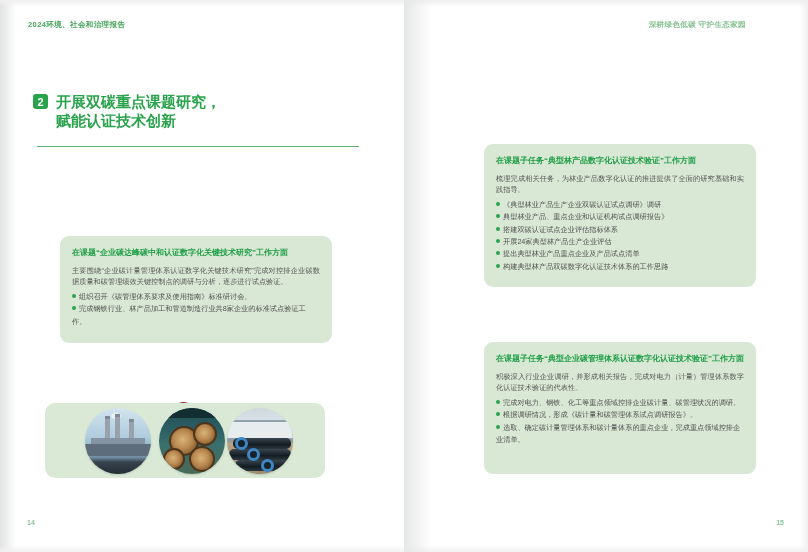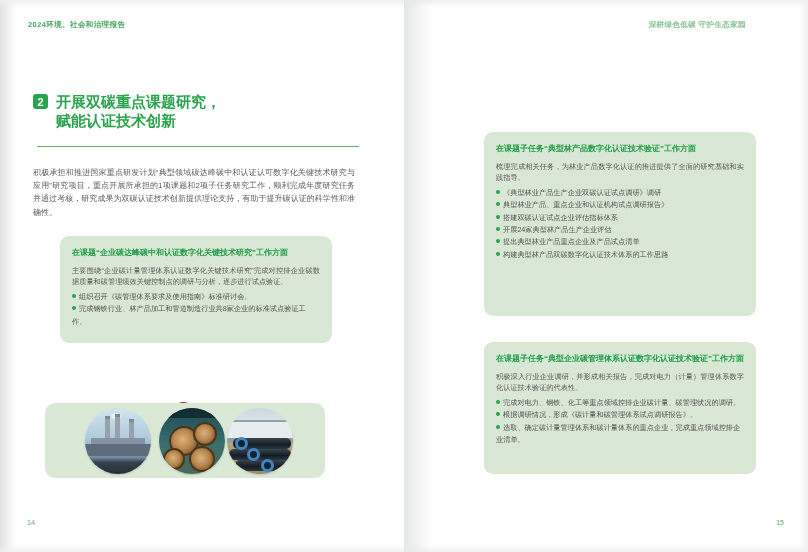--- a/index.html
+++ b/index.html
@@ -34,21 +34,21 @@
 
   
   .gbox{position:absolute;background:#d9e8d4;border-radius:9px;box-sizing:border-box;padding:11px 12px;}
   .gbox-title{font-size:8px;font-weight:bold;color:#1f9e47;line-height:12.5px;margin-bottom:5px;}
   .gbox-body{font-size:7.2px;line-height:11.6px;color:#565656;text-align:justify;margin-bottom:3px;}
   .gbox ul{margin:0;padding:0;list-style:none;}
   .gbox li{font-size:7.2px;line-height:12.4px;color:#515151;}
   .dot{display:inline-block;width:4px;height:4px;border-radius:50%;background:#2aa34d;margin-right:3px;vertical-align:1px;}
 
   .box-left{left:60px;top:236px;width:272px;height:107px;}
-  .box-r1{left:484px;top:132px;width:272px;height:184px;}
+  .box-r1{left:484px;top:144px;width:272px;height:143px;}
   .box-r2{left:484px;top:342px;width:272px;height:132px;}
 
   
   .stat{position:absolute;left:100px;top:349px;width:180px;text-align:center;}
   .stat-value{font-size:33px;line-height:47px;font-weight:bold;color:#7f1d1d;margin-top:41px;}
   .stat-unit{font-size:13px;font-weight:bold;}
   .stat-line{width:72px;height:1px;background:#2aa34d;margin:1px auto 4px;}
   .stat-caption{font-size:7.5px;color:#555;letter-spacing:1px;}
 
   
@@ -102,21 +102,20 @@
     <div class="title-row">
       <div class="num-badge">2</div>
       <h1 class="sec-title">
         <span>开展双碳重点课题研究，</span><br>
         <span>赋能认证技术创新</span>
       </h1>
     </div>
     <div class="title-divider"></div>
   </div>
 
-  <p class="intro">积极承担和推进国家重点研发计划“典型领域碳达峰碳中和认证认可数字化关键技术研究与应用”研究项目，重点开展所承担的1项课题和2项子任务研究工作，顺利完成年度研究任务并通过考核，研究成果为双碳认证技术创新提供理论支持，有助于提升碳认证的科学性和准确性。</p>
 
   <div class="gbox box-left">
     <div class="gbox-title">在课题“企业碳达峰碳中和认证数字化关键技术研究”工作方面</div>
     <div class="gbox-body">主要围绕“企业碳计量管理体系认证数字化关键技术研究”完成对控排企业碳数据质量和碳管理绩效关键控制点的调研与分析，逐步进行试点验证。</div>
     <ul>
       <li><span class="dot"></span><span>组织召开《碳管理体系要求及使用指南》标准研讨会。</span></li>
       <li><span class="dot"></span><span>完成钢铁行业、林产品加工和管道制造行业共8家企业的标准试点验证工作。</span></li>
     </ul>
   </div>
 

